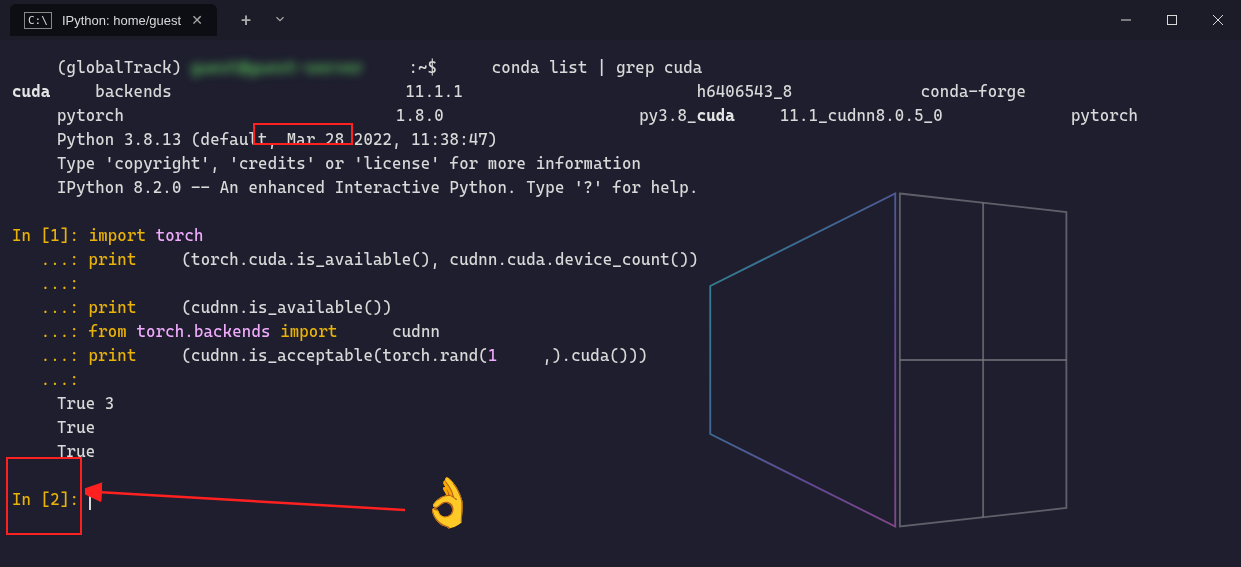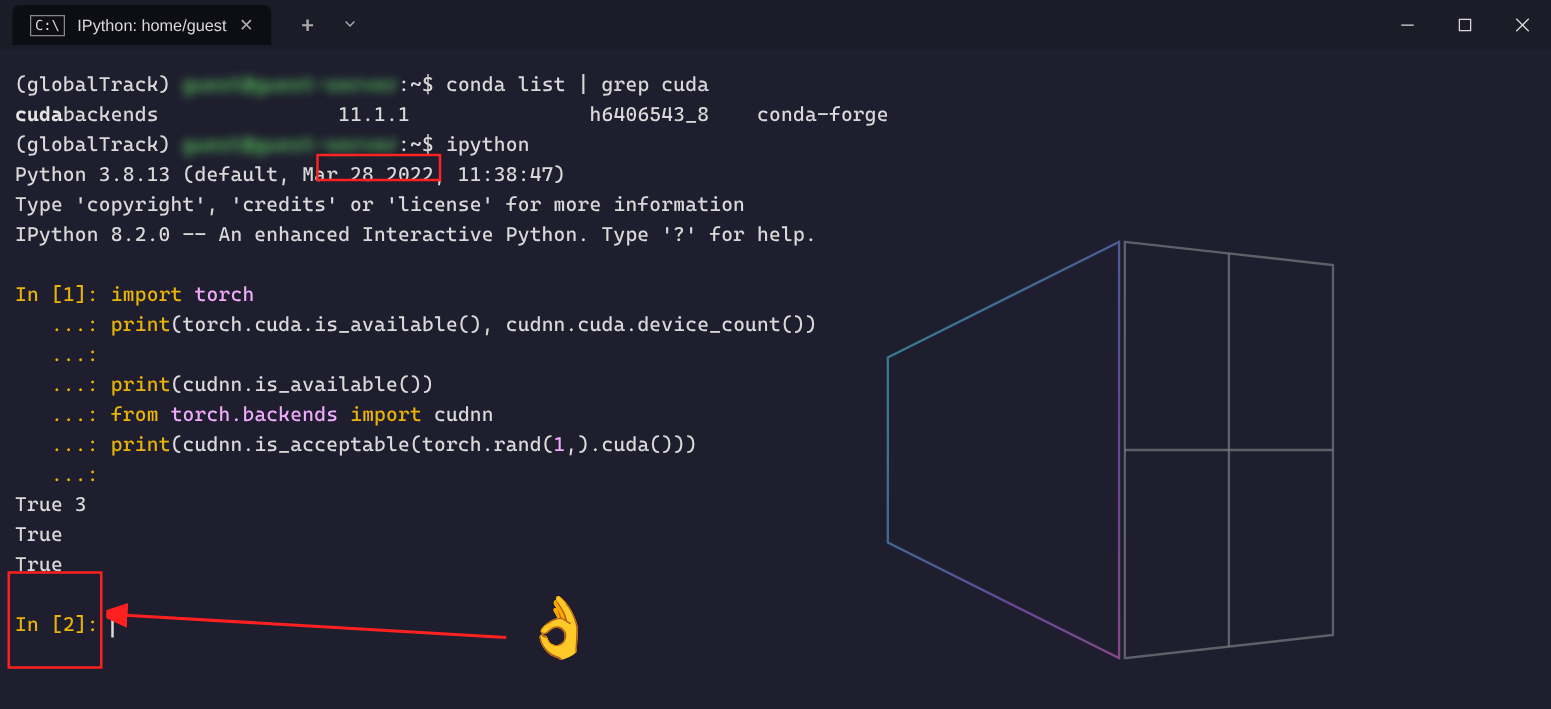--- a/index.html
+++ b/index.html
@@ -40,21 +40,21 @@
 
     .terminal {
       padding: 16px 12px 0 12px;
       line-height: 1.5;
       font-size: 16px;
       position: relative;
       letter-spacing: 0.2px;
     }
     .line { white-space: pre; }
 
-    .t-white { color: #d9d9d9; }
+    .t-white { color: #d9d9d9; margin-left: 45px; }
     .t-green { color: #eab308; }
     .t-cyan  { color: #f0abfc; }
     .t-redb  { color: #e5e5e5; font-weight: bold; }
     .t-blurred {
       color: #5fd75f;
       filter: blur(4px);
       -webkit-filter: blur(4px);
     }
     .box-version {
       position: absolute;
@@ -151,22 +151,22 @@
       <path d="M 215 20 L 395 40 L 395 360 L 215 380 Z" stroke="#c8c8c8" stroke-opacity="0.7"></path>
       <line x1="215" y1="200" x2="395" y2="200" stroke="#c8c8c8" stroke-opacity="0.7"></line>
       <line x1="305" y1="30" x2="305" y2="370" stroke="#c8c8c8" stroke-opacity="0.7"></line>
     </g>
   </svg>
 
   <div class="line"><span class="t-white">(globalTrack)</span> <span class="t-blurred">guest@guest-server</span><span class="t-white">:~$</span><span class="t-white"> conda list | grep cuda</span></div>
 
   <div class="line"><span class="t-redb">cuda</span><span class="t-white">backends</span><span class="t-white">               </span><span class="t-white">11.1.1</span><span class="t-white">               </span><span class="t-white">h6406543_8</span><span class="t-white">    </span><span class="t-white">conda-forge</span></div>
 
-
-  <div class="line"><span class="t-white">(globalTrack)</span> <span class="t-blurred">guest@guest-server</span><span class="t-white">:~$</span><span class="t-white"> ipython</span></div>
+  <div class="line"><span class="t-white">pytorch</span><span class="t-white">                   </span><span class="t-white">1.8.0</span><span class="t-white">           </span><span class="t-white">py3.8_</span><span class="t-redb">cuda</span><span class="t-white">11.1_cudnn8.0.5_0</span><span class="t-white">    </span><span class="t-white">pytorch</span></div>
+
 
   <div class="line"><span class="t-white">Python 3.8.13 (default, Mar 28 2022, 11:38:47)</span></div>
   <div class="line"><span class="t-white">Type 'copyright', 'credits' or 'license' for more information</span></div>
   <div class="line"><span class="t-white">IPython 8.2.0 -- An enhanced Interactive Python. Type '?' for help.</span></div>
   <div class="line">&nbsp;</div>
 
   <div class="line"><span class="t-green">In [</span><span class="t-green">1</span><span class="t-green">]: </span><span class="t-green">import</span> <span class="t-cyan">torch</span></div>
 
   <div class="line"><span class="t-green">   ...: </span><span class="t-green">print</span><span class="t-white">(torch.cuda.is_available(), cudnn.cuda.device_count())</span></div>
 

